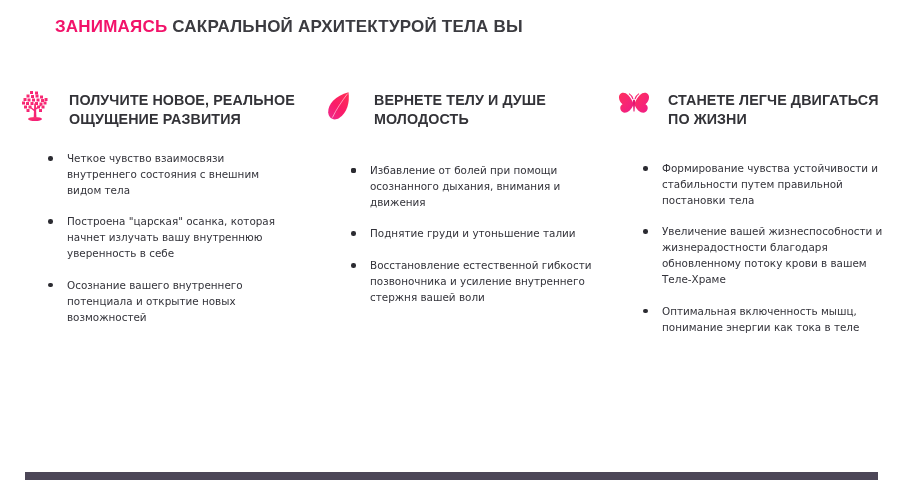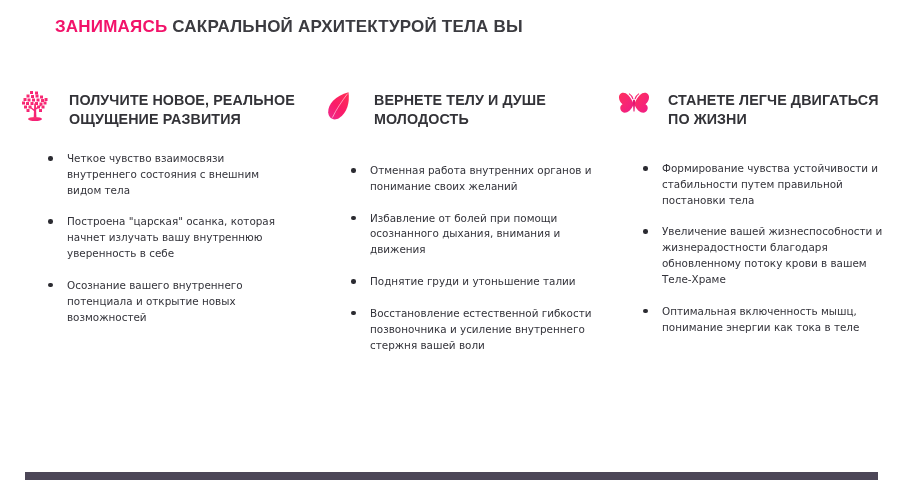--- a/index.html
+++ b/index.html
@@ -198,21 +198,21 @@
                 <stop offset="100%" stop-color="#ef2a8e"></stop>
               </linearGradient>
             </defs>
             <path d="M21.5 2.2 C22.8 12 20.5 22.5 12.2 28 C6.8 31.5 1.5 28.2 1.2 22.3 C0.8 14.2 8.5 5.5 21.5 2.2 Z" fill="url(#gLeaf)"></path>
             <path d="M20.6 3.6 C15 11 9.5 19 5.4 27.6" stroke="#ffd3e2" stroke-width="0.9" fill="none" opacity="0.75"></path>
           </svg>
         </div>
         <div class="col-title">ВЕРНЕТЕ ТЕЛУ И ДУШЕ МОЛОДОСТЬ</div>
       </div>
       <ul class="bullets">
-        <li><span class="dot"></span><span>Отменная работа внутренних органов и понимание своих желаний</span></li>
+        <li><span class="dot"></span></li>
         <li><span class="dot"></span><span>Избавление от болей при помощи осознанного дыхания, внимания и движения</span></li>
         <li><span class="dot"></span><span>Поднятие груди и утоньшение талии</span></li>
         <li><span class="dot"></span><span>Восстановление естественной гибкости позвоночника и усиление внутреннего стержня вашей воли</span></li>
       </ul>
     </div>
 
     <div class="column col-3">
       <div class="col-head">
         <div class="icon-box">
           <svg width="32" height="30" viewBox="0 0 32 30" xmlns="http://www.w3.org/2000/svg">

